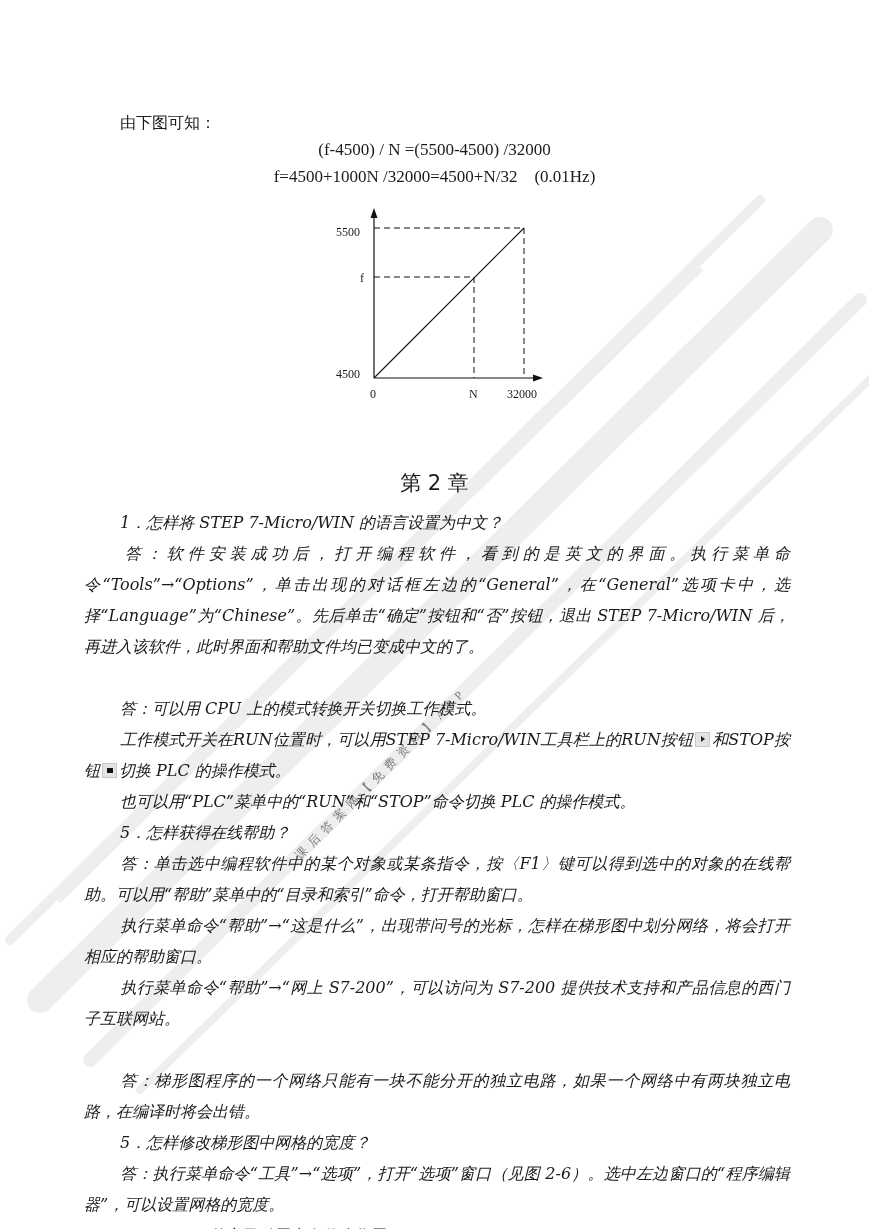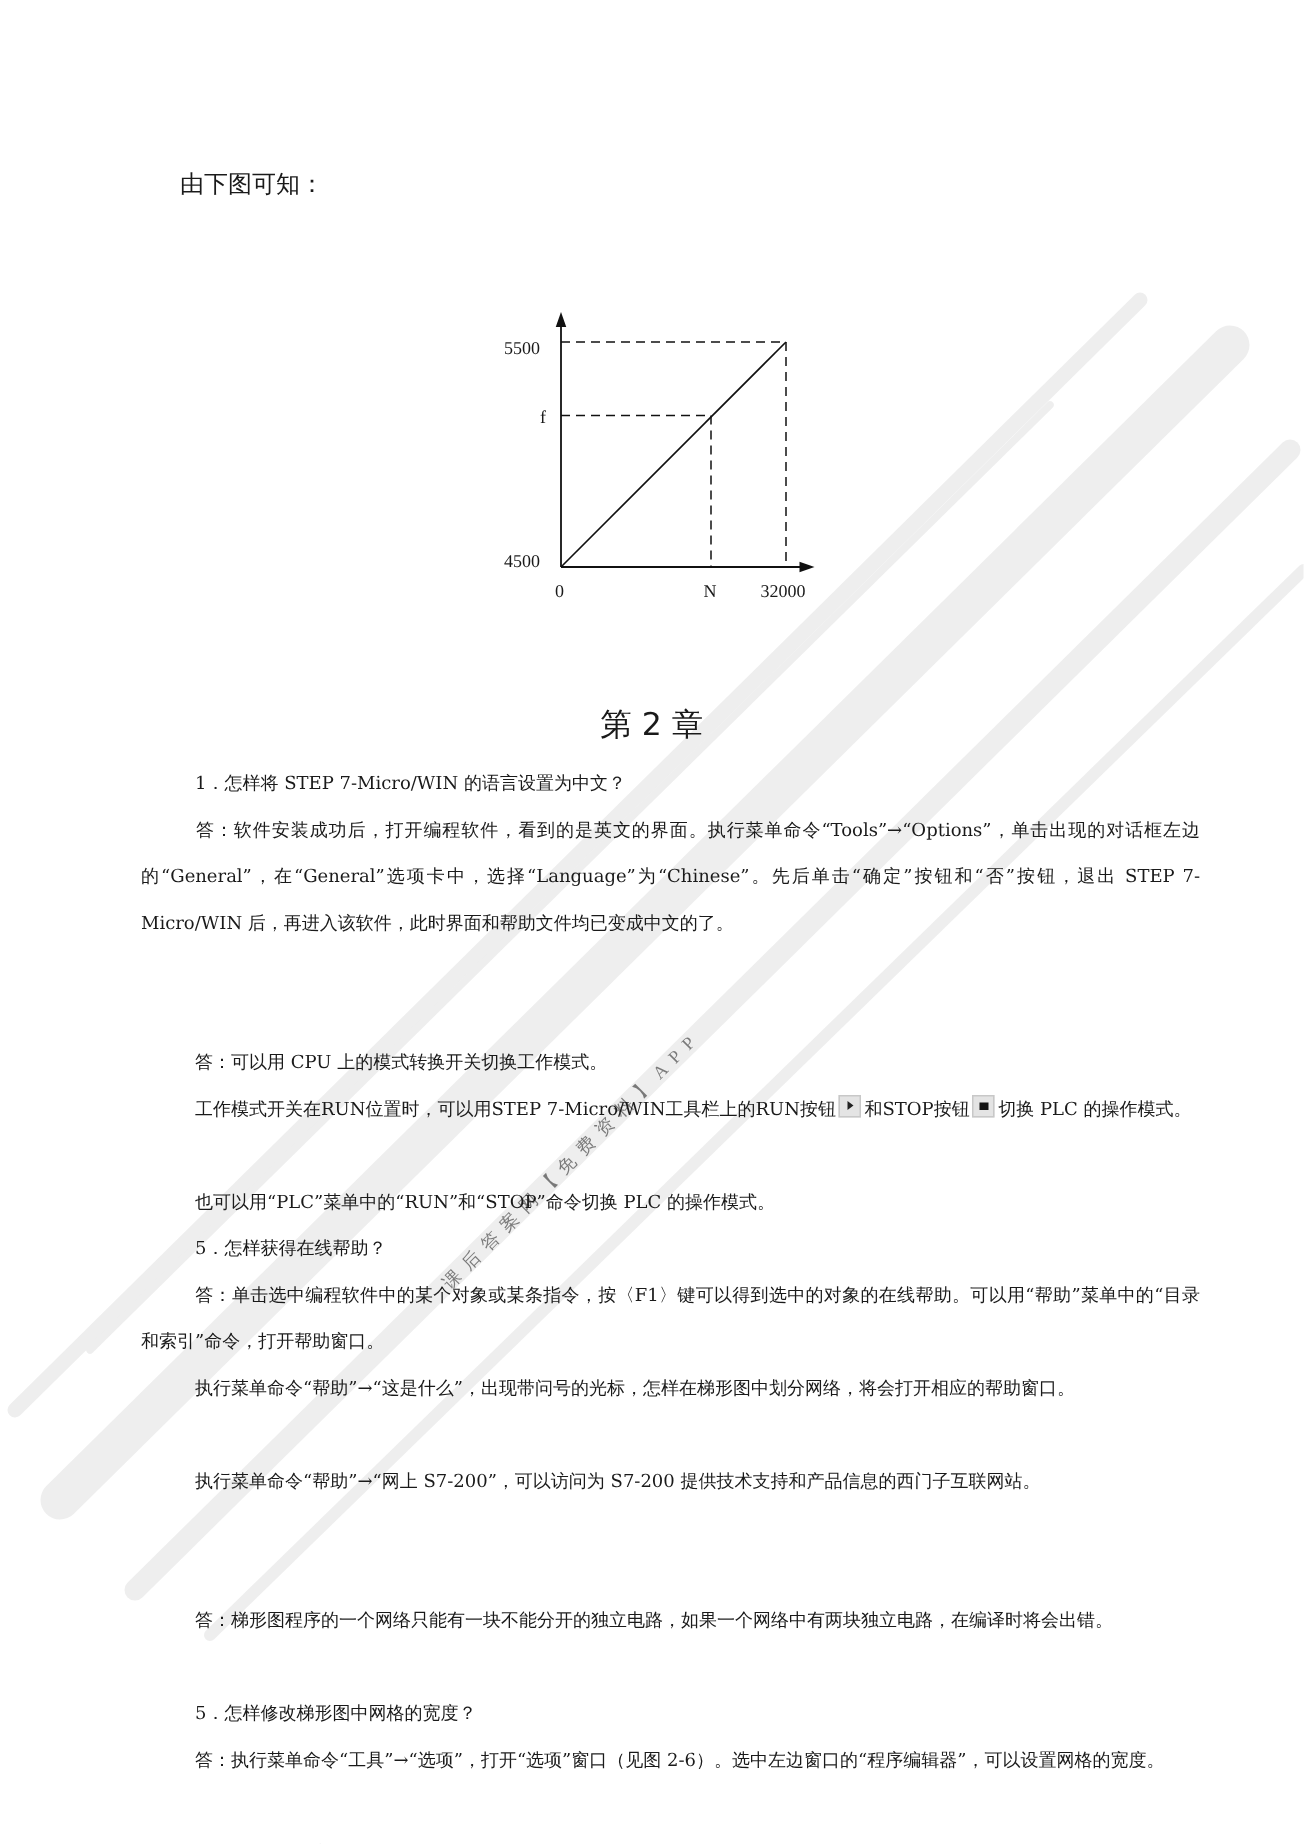--- a/index.html
+++ b/index.html
@@ -4,21 +4,21 @@
 <style>
   html, body { margin:0; padding:0; background:#ffffff; }
   body { width:869px; height:1229px; position:relative; overflow:hidden;
          font-family:"DejaVu Serif", "Liberation Serif", serif; color:#1a1a1a; }
   .watermark { position:absolute; left:0; top:0; width:869px; height:1229px; pointer-events:none; z-index:0; }
   .page { position:absolute; left:0; top:0; width:869px; height:893px; z-index:1; }
   .line { position:absolute; font-size:16px; line-height:20px; white-space:nowrap; }
   .center { left:0; width:869px; text-align:center; }
   .formula { font-family:"Liberation Serif", serif; font-size:17px; }
   .chapter { font-family:"DejaVu Sans", "Liberation Sans", sans-serif; font-size:21px; line-height:26px; }
-  .para { position:absolute; left:94px; width:706px; font-size:12px; line-height:31px; text-align:justify; }
+  .para { position:absolute; left:84px; width:706px; font-size:16px; line-height:31px; text-align:justify;font-style:italic; }
   .para .indent { display:inline-block; width:36px; }
   .ico { display:inline-block; width:15px; height:15px; vertical-align:-2px; margin:0 2px;
          background:#e4e4e4; border:1px solid #c8c8c8; box-sizing:border-box; position:relative; }
   .ico.run::after { content:""; position:absolute; left:5px; top:3px; width:0; height:0;
          border-left:4px solid #222; border-top:3px solid transparent; border-bottom:3px solid transparent; }
   .ico.stop::after { content:""; position:absolute; left:4px; top:4px; width:6px; height:5px; background:#111; }
   svg text { font-family:"Liberation Serif", serif; font-size:12px; fill:#1a1a1a; }
 </style>
 </head>
 <body>
@@ -30,20 +30,22 @@
     <path d="M10 940 L760 200" stroke-width="10"></path>
     <path d="M140 1090 L869 380" stroke-width="8"></path>
     <path d="M60 900 L700 270" stroke-width="5"></path>
   </g>
   <text x="0" y="0" transform="translate(300 860) rotate(-45)" font-family="DejaVu Sans, sans-serif" font-size="34" fill="#d4d4d4" opacity="0.55" letter-spacing="6">课后答案网【免费资料】APP</text>
 </svg>
 
 <div class="page">
 
   <div class="line" style="left:120px; top:113px;">由下图可知：</div>
+  <div class="line center formula" style="top:140px;">(f-4500) / N =(5500-4500) /32000</div>
+  <div class="line center formula" style="top:167px; white-space:pre;">f=4500+1000N /32000=4500+N/32    (0.01Hz)</div>
 
   <svg style="position:absolute; left:320px; top:200px;" width="240" height="210" viewBox="320 200 240 210">
 
     <line x1="374" y1="378" x2="374" y2="214" stroke="#111" stroke-width="1.2"></line>
     <polygon points="374,208 370.5,218 377.5,218" fill="#111"></polygon>
 
     <line x1="374" y1="378" x2="537" y2="378" stroke="#111" stroke-width="1.2"></line>
     <polygon points="543,378 533,374.5 533,381.5" fill="#111"></polygon>
 
     <g stroke="#111" stroke-width="1" stroke-dasharray="6,4" fill="none">

